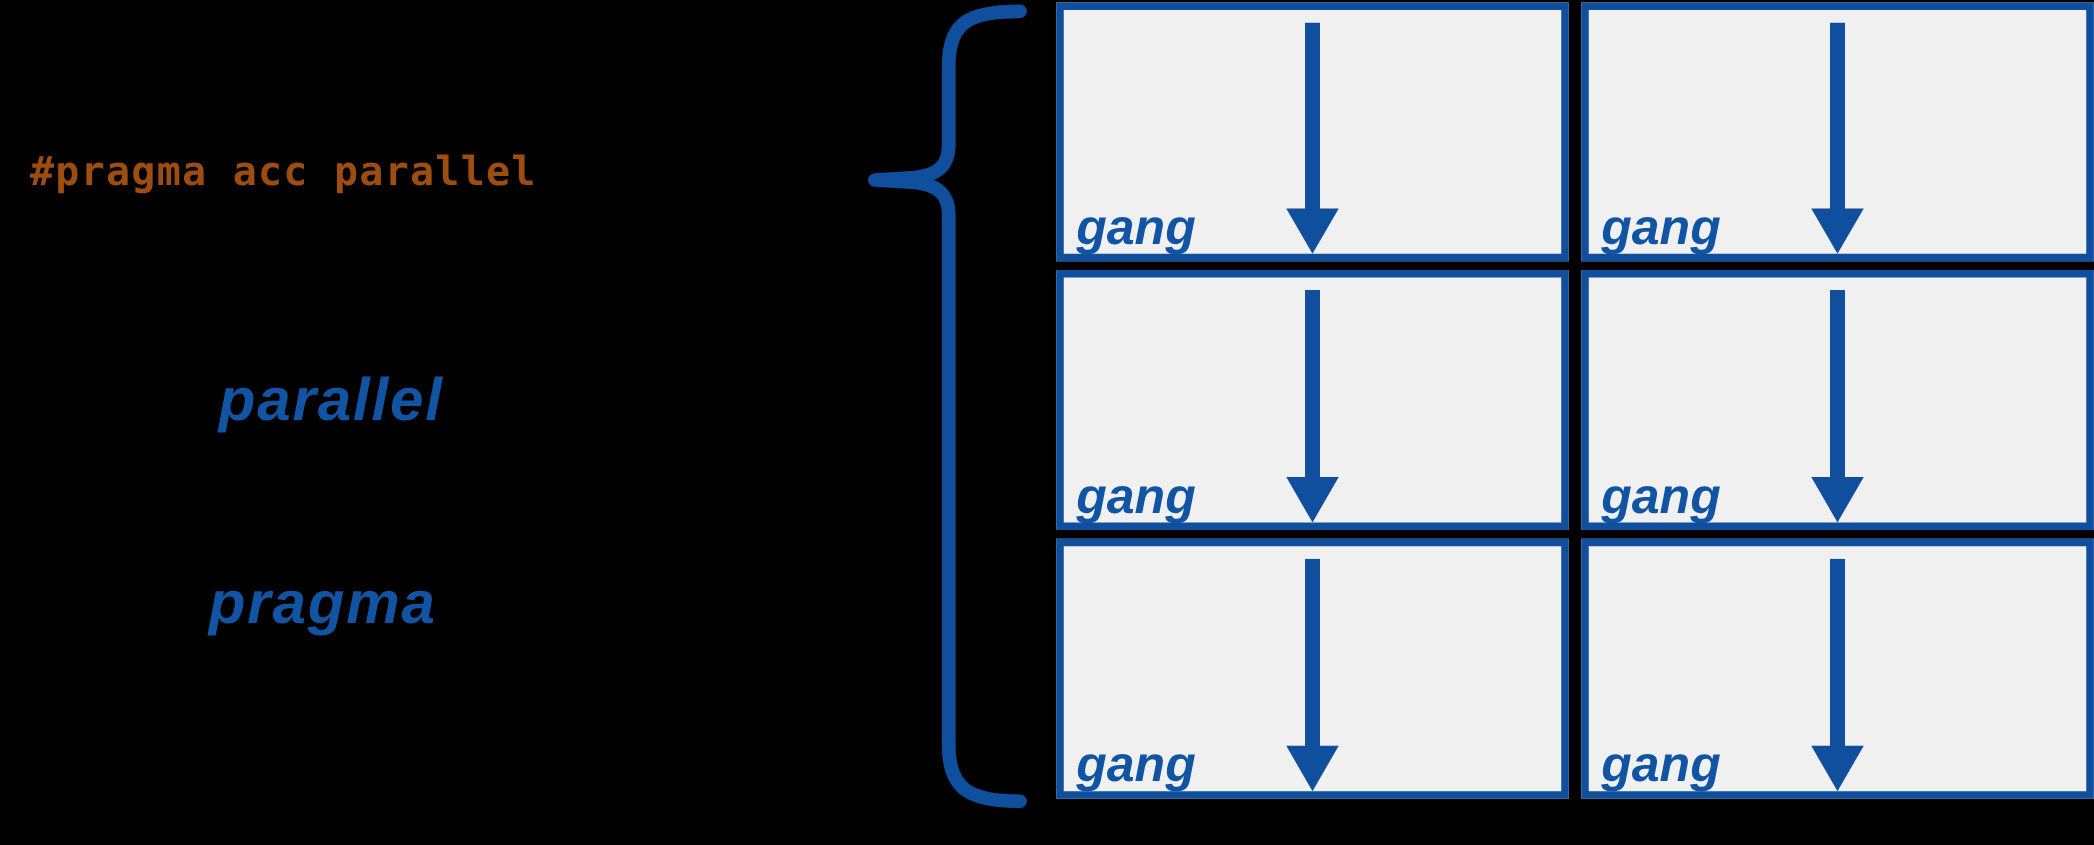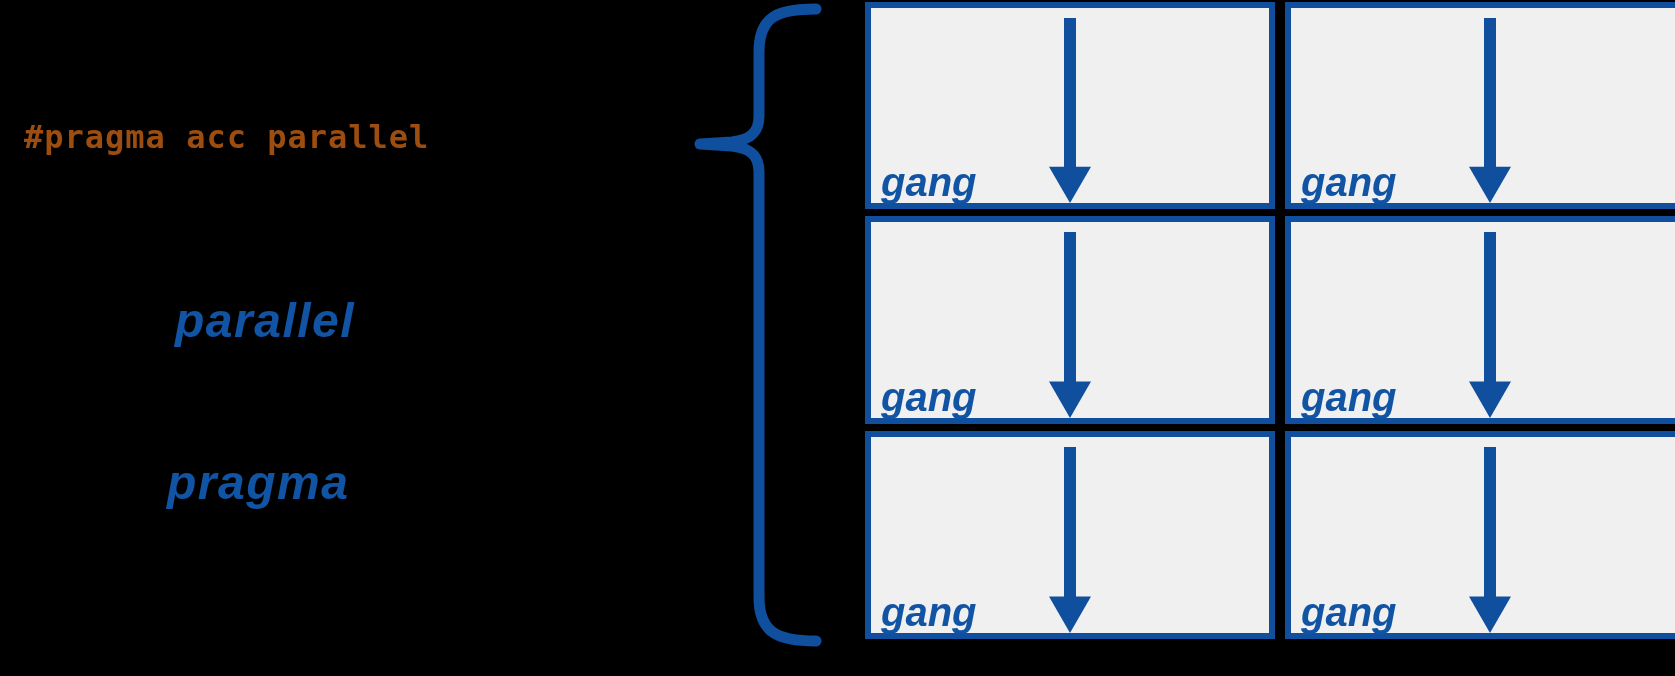--- a/index.html
+++ b/index.html
@@ -32,21 +32,20 @@
     position:absolute; left:688px; top:0; width:140px; height:660px;
     color: var(--shape-blue, #0f4f9e);
   }
 
   
   .gang-box {
     position:absolute;
     background: var(--box-fill, #f0f0f1);
     border:6px solid var(--shape-blue, #0f4f9e);
     box-sizing:border-box;
-    margin-left:20px;
   }
   .c1 { left:845px;  width:410px; }
   .c2 { left:1265px; width:410px; }
   .r1 { top:2px;   height:207px; }
   .r2 { top:216px; height:208px; }
   .r3 { top:431px; height:208px; }
 
   .gang-label {
     position:absolute; left:10px; bottom:-2px;
     font-weight:bold; font-style:italic; font-size:40px;

